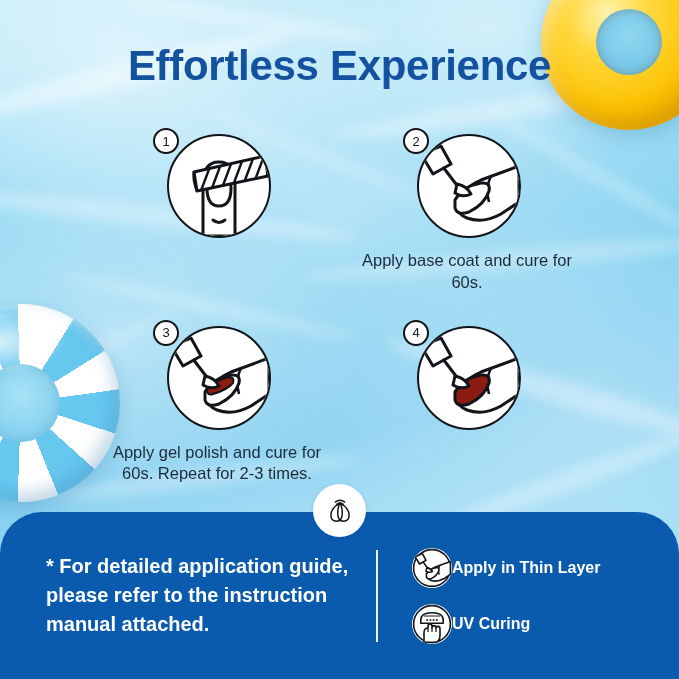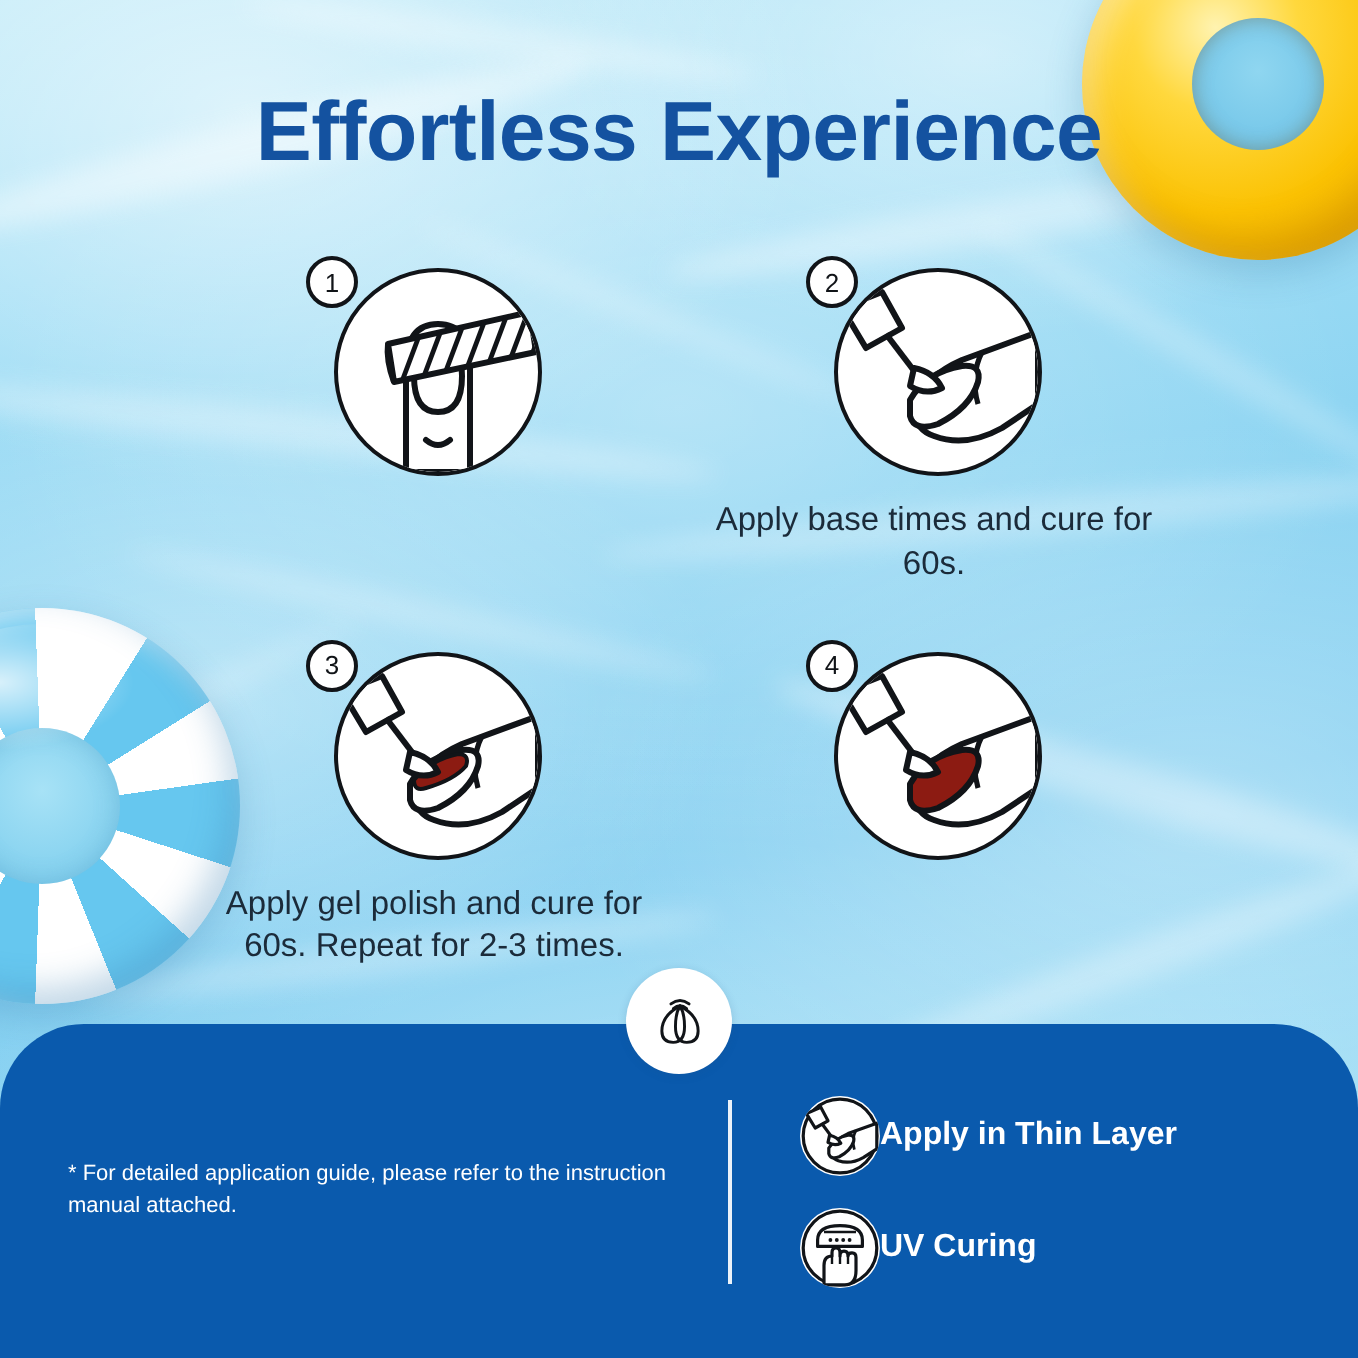--- a/index.html
+++ b/index.html
@@ -208,24 +208,24 @@
     z-index: 4;
   }
   .panel-inner {
     position: absolute;
     inset: 0;
     display: flex;
     align-items: center;
   }
   .note {
     width: 330px;
-    margin-left: 34px;
+    margin-left: 46px;
     color: #ffffff;
-    font-size: 11px;
-    font-weight: normal;
+    font-size: 20px;
+    font-weight: bold;
     line-height: 1.45;
   }
   .divider {
     width: 2px;
     height: 92px;
     background: #ffffff;
     opacity: .92;
     margin-left: 0px;
   }
   .features {
@@ -323,21 +323,21 @@
               <path d="M36 64 Q44 50 62 47 Q72 46 70 55 Q66 68 50 76 Q38 80 36 72 Z" fill="#fff" stroke="#111418" stroke-width="3" stroke-linejoin="round"></path>
 
               <path d="M2 18 L22 10 L32 28 L14 38 Z" fill="#fff" stroke="#111418" stroke-width="3" stroke-linejoin="round"></path>
               <line x1="24" y1="31" x2="40" y2="52" stroke="#111418" stroke-width="3"></line>
 
               <path d="M38 48 Q48 50 52 58 Q44 62 36 57 Z" fill="#fff" stroke="#111418" stroke-width="3" stroke-linejoin="round"></path>
             </svg>
           </div>
           <div class="num-badge">2</div>
         </div>
-        <div class="caption">Apply base times and cure for 60s.</div>
+        <div class="caption">Apply base coat and cure for 60s.</div>
       </div>
     </div>
 
     <div class="step-row row2">
 
       <div class="step">
         <div class="circle-wrap">
           <div class="big-circle">
             <svg viewBox="0 0 100 100" width="100" height="100">
               <path d="M100 30 L62 44 Q44 52 40 64 Q36 78 48 82 Q64 88 82 78 L100 66 Z" fill="#fff" stroke="#111418" stroke-width="3" stroke-linejoin="round"></path>

